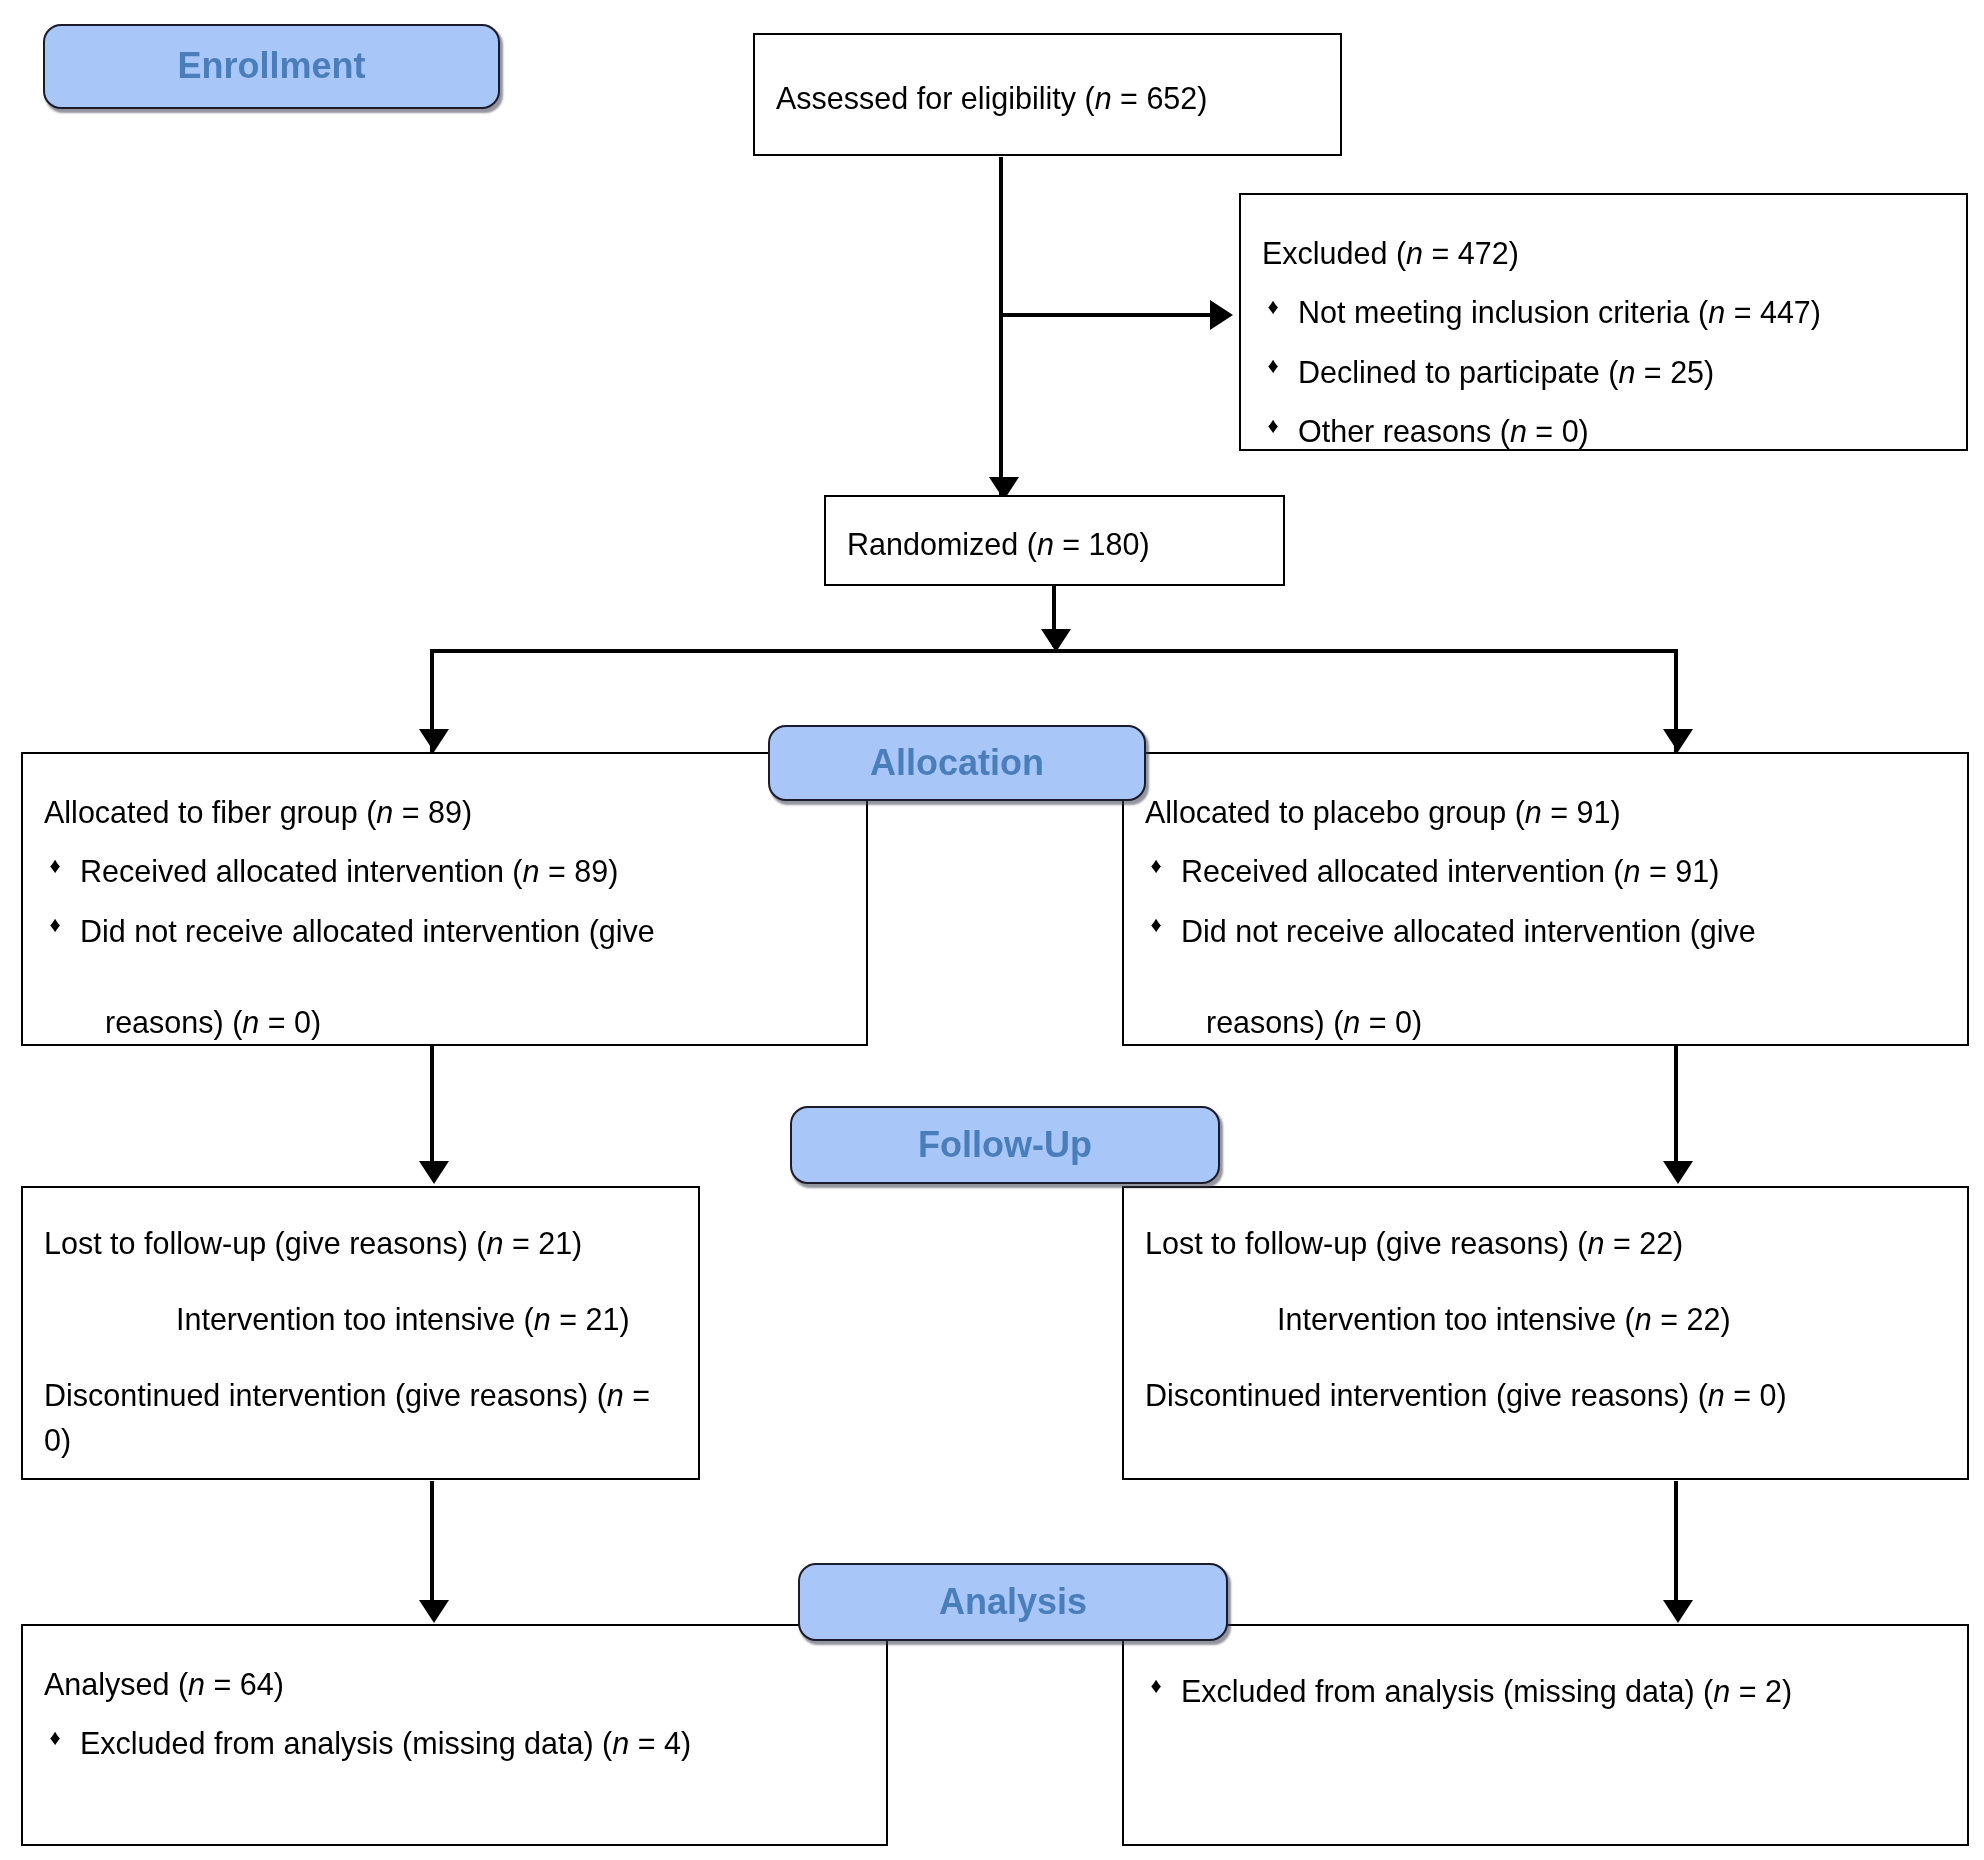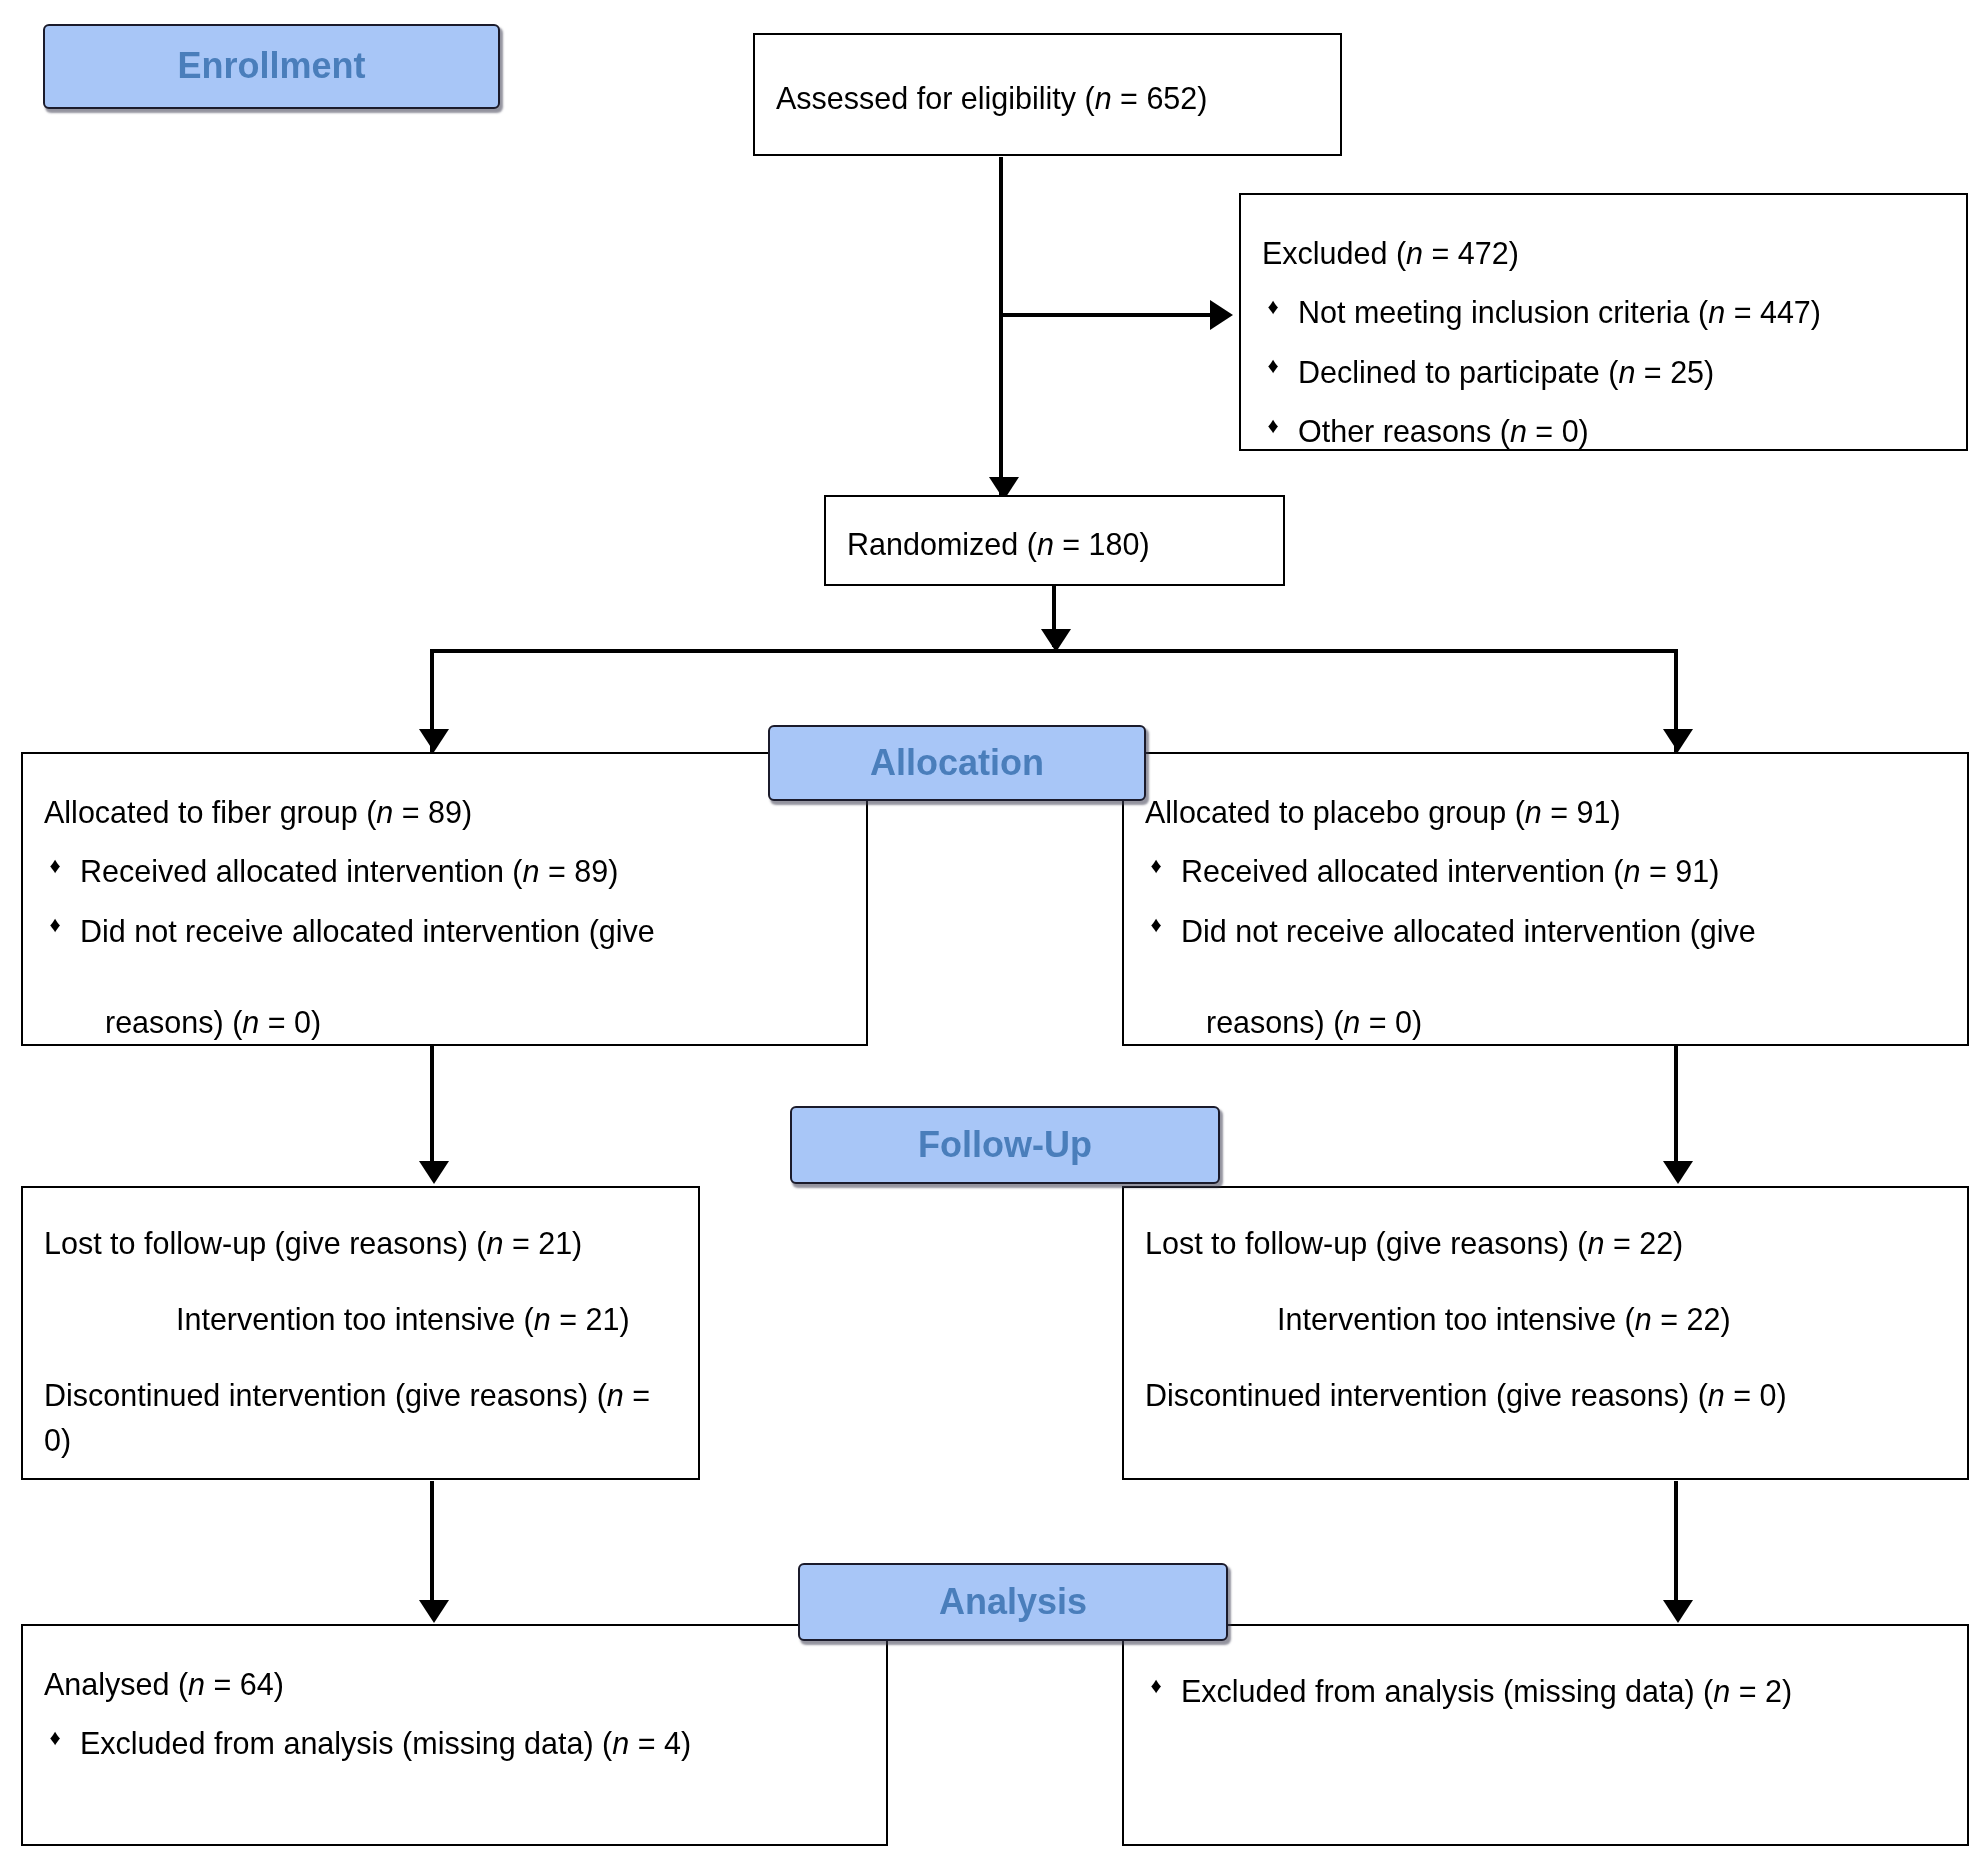--- a/index.html
+++ b/index.html
@@ -56,21 +56,21 @@
 
   .gapline { display: block; margin-top: 32px; }
   .indent  { display: block; margin-top: 32px; padding-left: 132px; }
 
   
   .badge {
     position: absolute;
     box-sizing: border-box;
     background: #A8C6F7;
     border: 2.8px solid #1b1b2b;
-    border-radius: 6px;
+    border-radius: 18px;
     color: #4A7EBB;
     font-size: 36px;
     font-weight: bold;
     display: flex;
     align-items: center;
     justify-content: center;
     box-shadow: 2.8px 3.5px 2.1px rgba(60,60,80,0.55);
     z-index: 6;
   }
 

